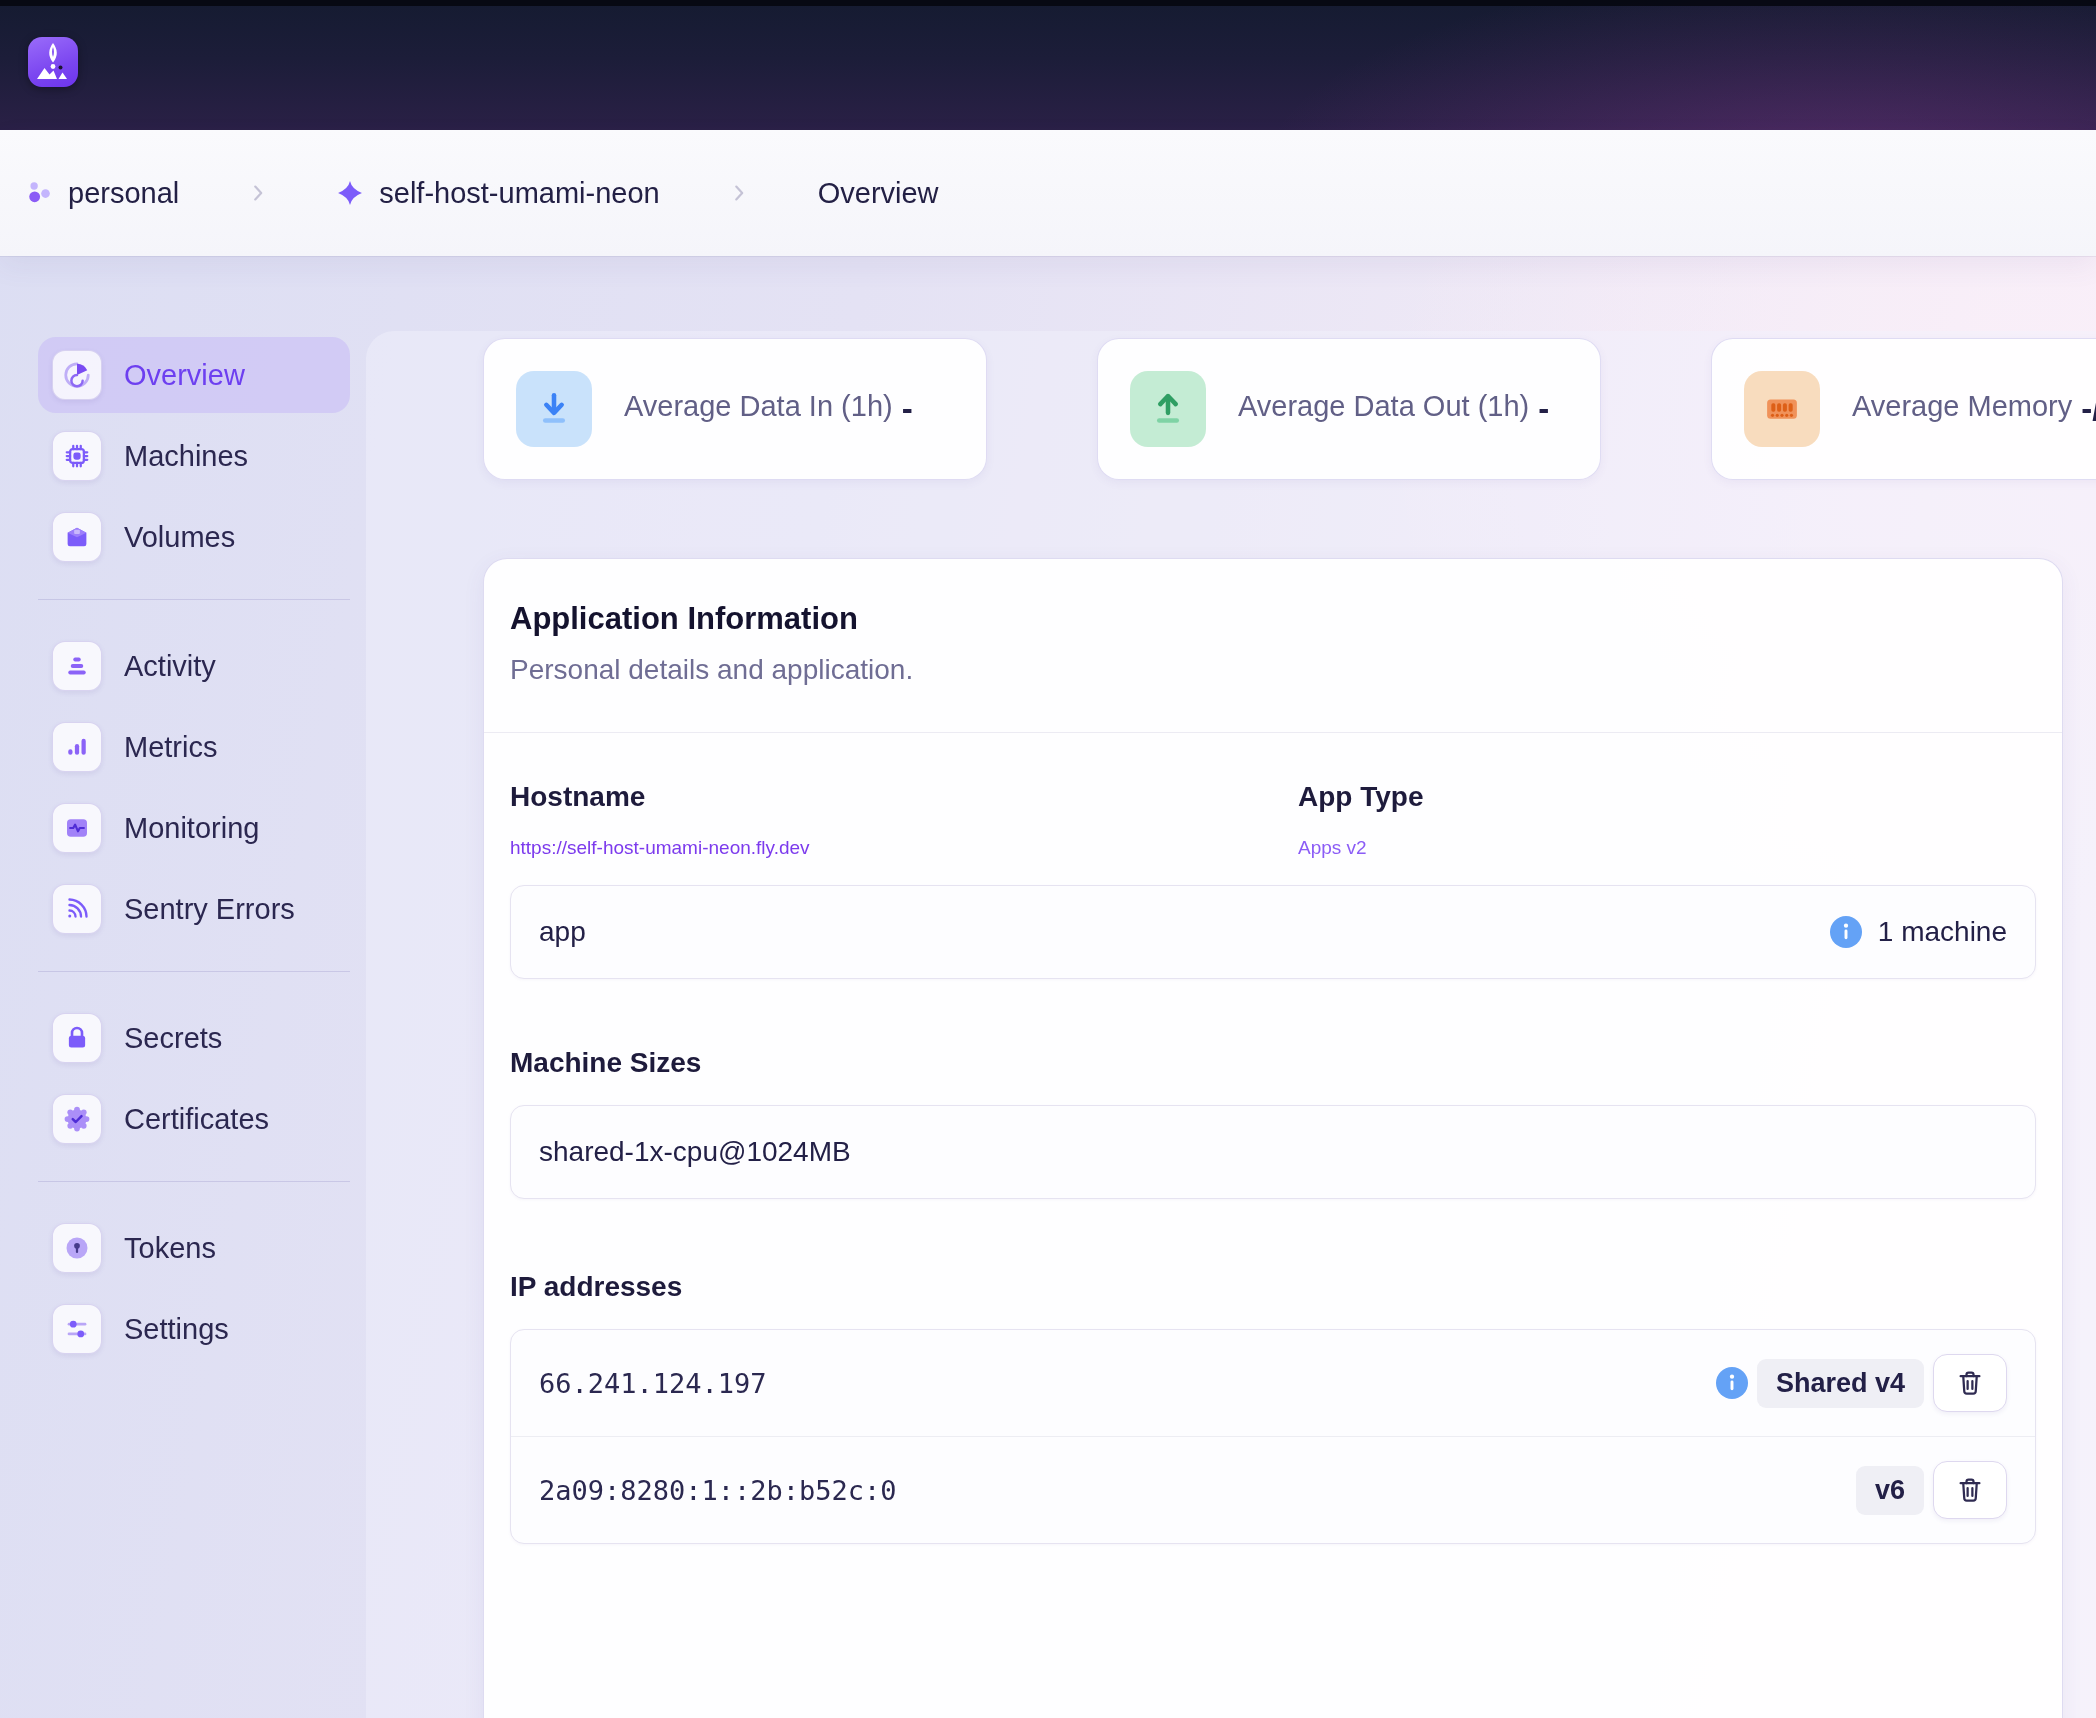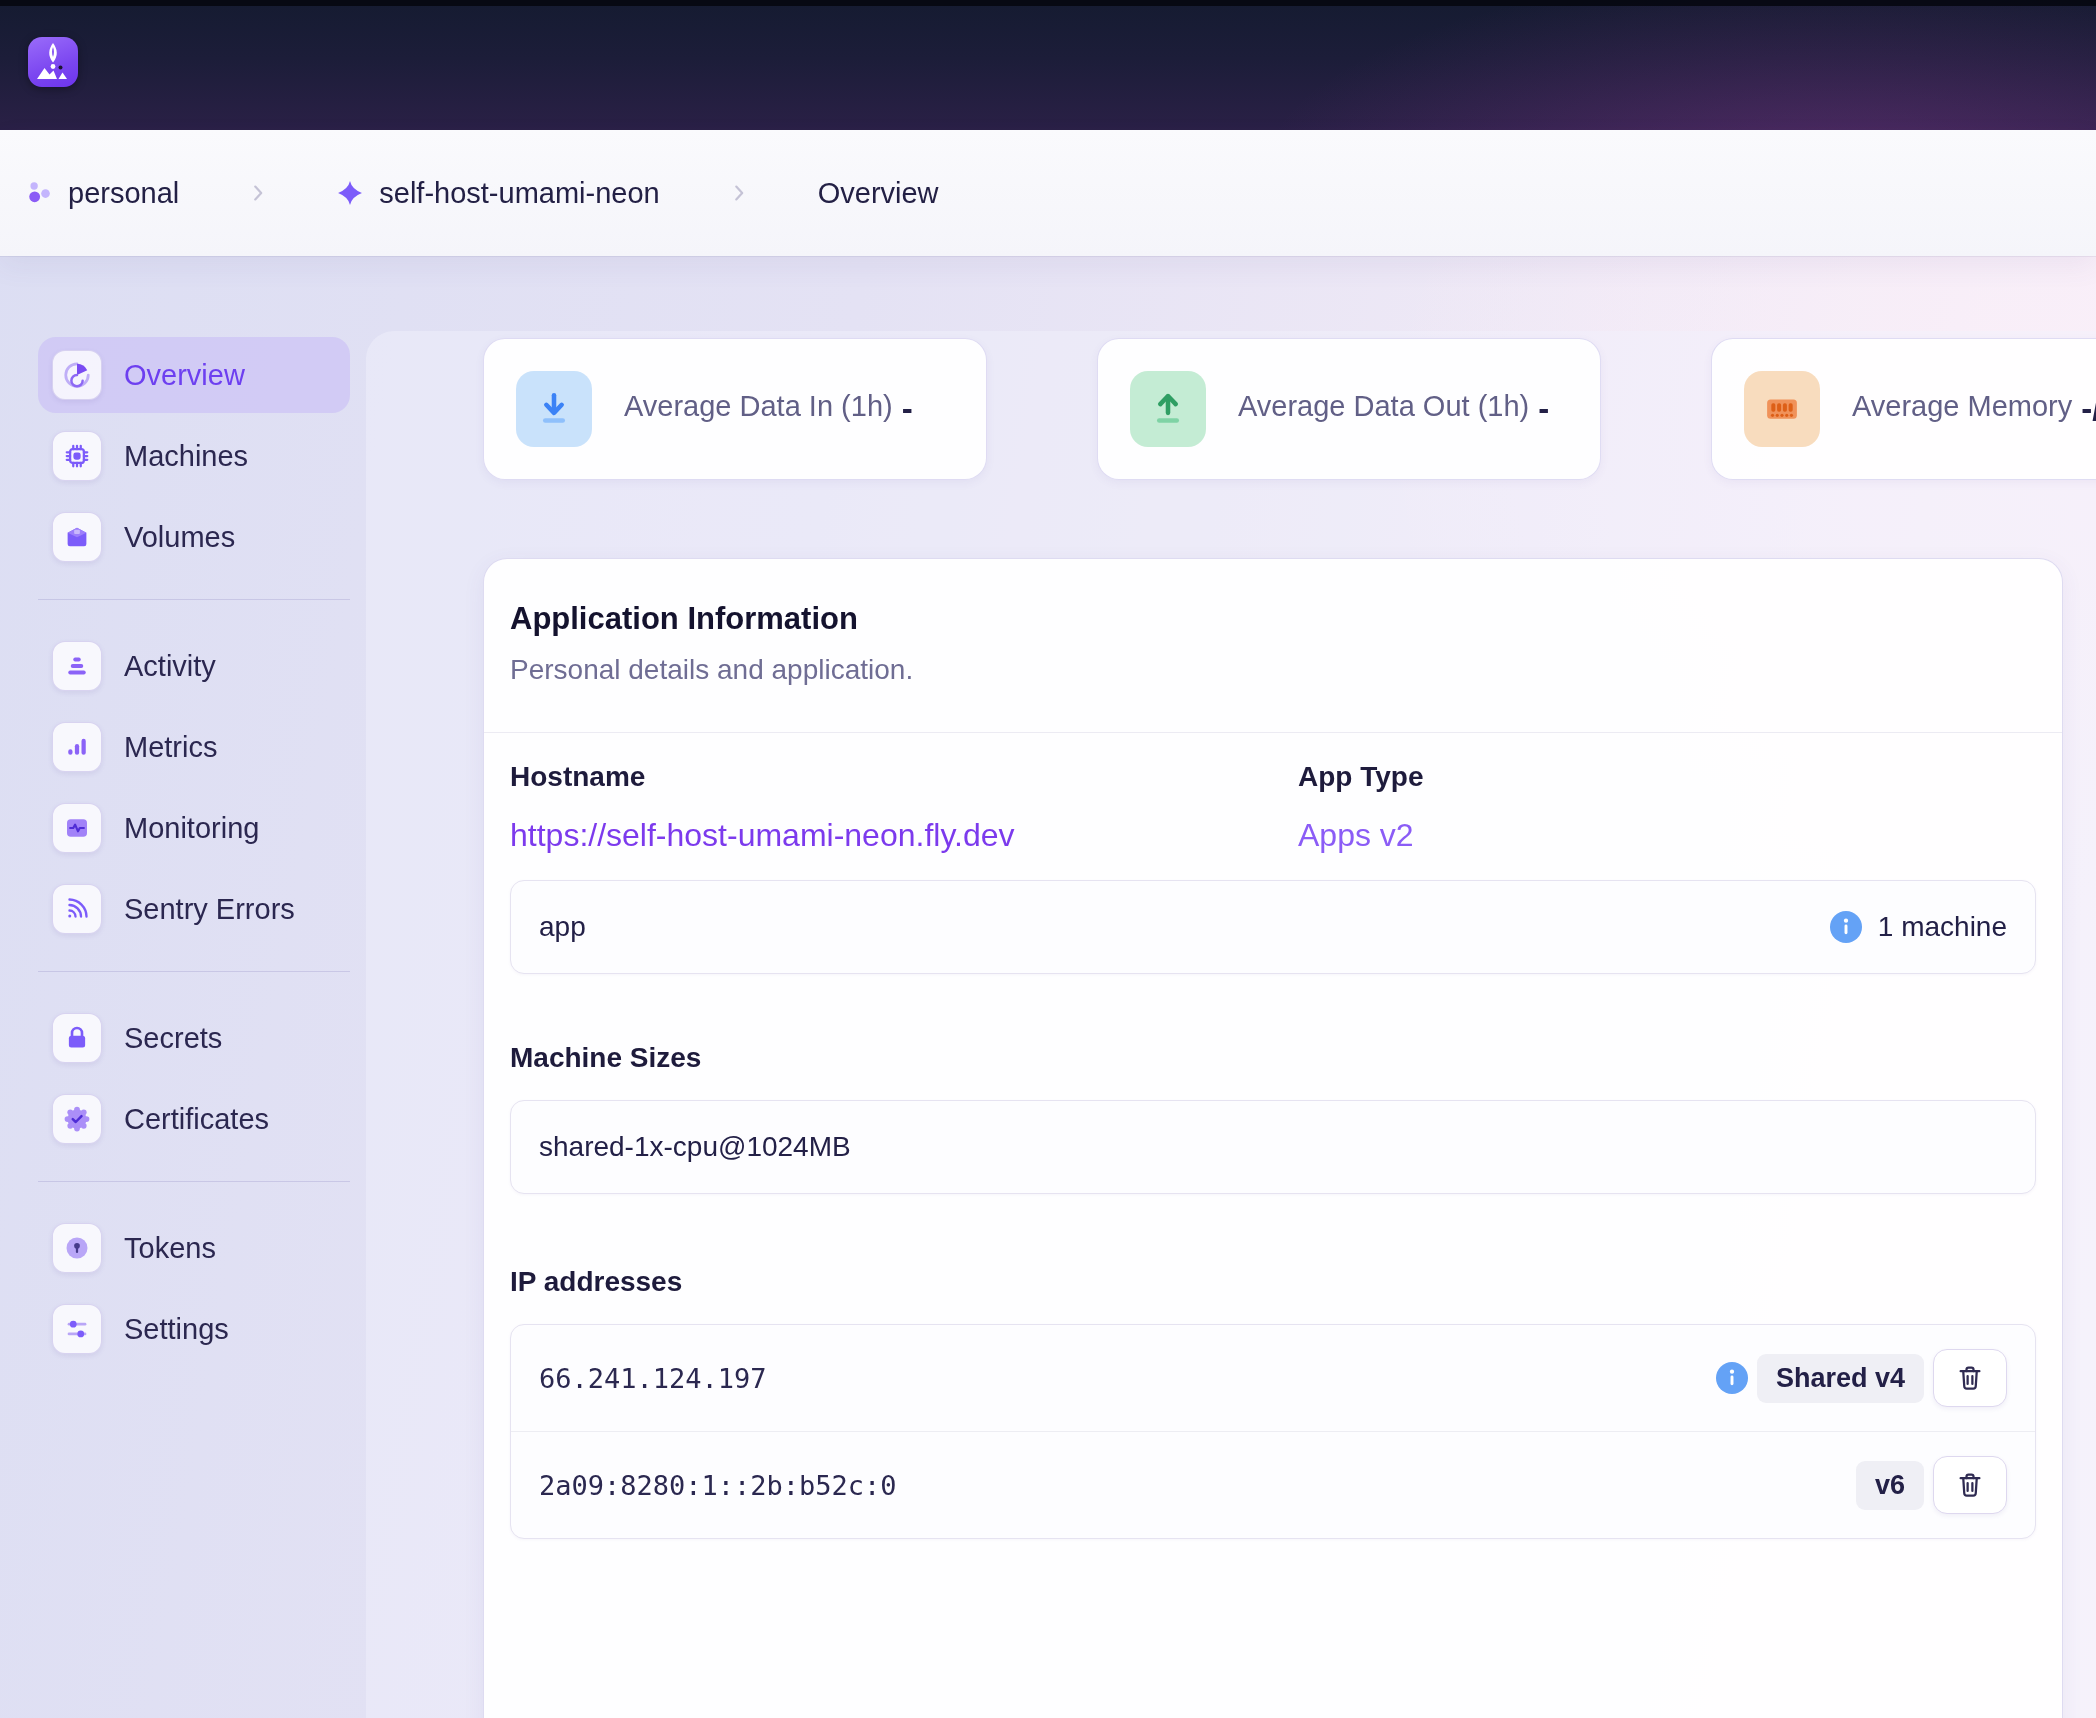--- a/index.html
+++ b/index.html
@@ -88,23 +88,23 @@
     background:rgba(255,255,255,.93);
     border:1px solid rgba(190,184,228,.5); border-radius:24px;
     box-shadow:0 6px 22px rgba(80,70,150,.07);
   }
   .app-card-header { padding:42px 26px 0 26px; height:173px; }
   .app-title { font-size:31px; font-weight:700; color:#14122e; }
   .app-subtitle { font-size:28px; color:#6f6d94; margin-top:17px; }
   .app-divider { height:1px; background:#ecebf3; }
   .app-body { padding:0 26px; }
 
-  .info-grid { display:grid; grid-template-columns:788px 1fr; margin-top:28px; }
+  .info-grid { display:grid; grid-template-columns:788px 1fr; margin-top:48px; }
   .field-label { font-size:28px; font-weight:600; color:#1e1b3c; }
-  .field-value { margin-top:24px; font-size:32px; font-weight:500; }
+  .field-value { margin-top:24px; font-size:19px; font-weight:500; }
   .link-purple { color:#7c3aed; cursor:pointer; }
   .apptype-purple { color:#8b5cf6; cursor:pointer; }
 
   .section-label { font-size:28px; font-weight:600; color:#1e1b3c; }
   .mt-pg { margin-top:72px; }
   .mt-ms { margin-top:68px; }
   .mt-ip { margin-top:72px; }
 
   .box {
     margin-top:26px; background:#fdfdff;

